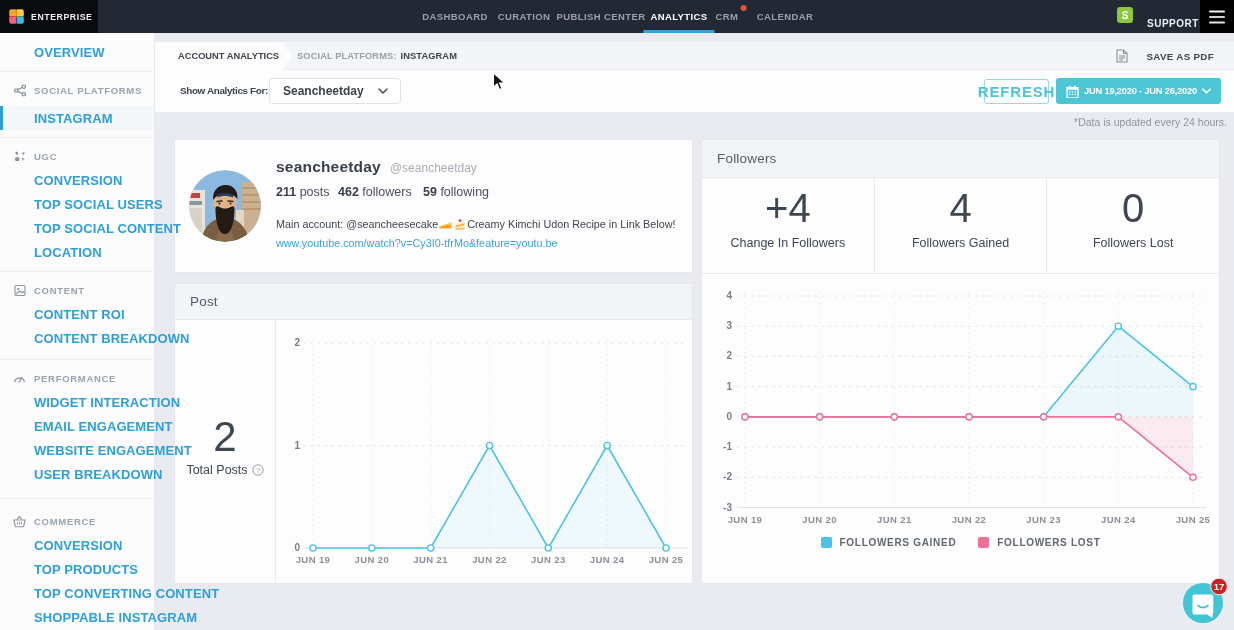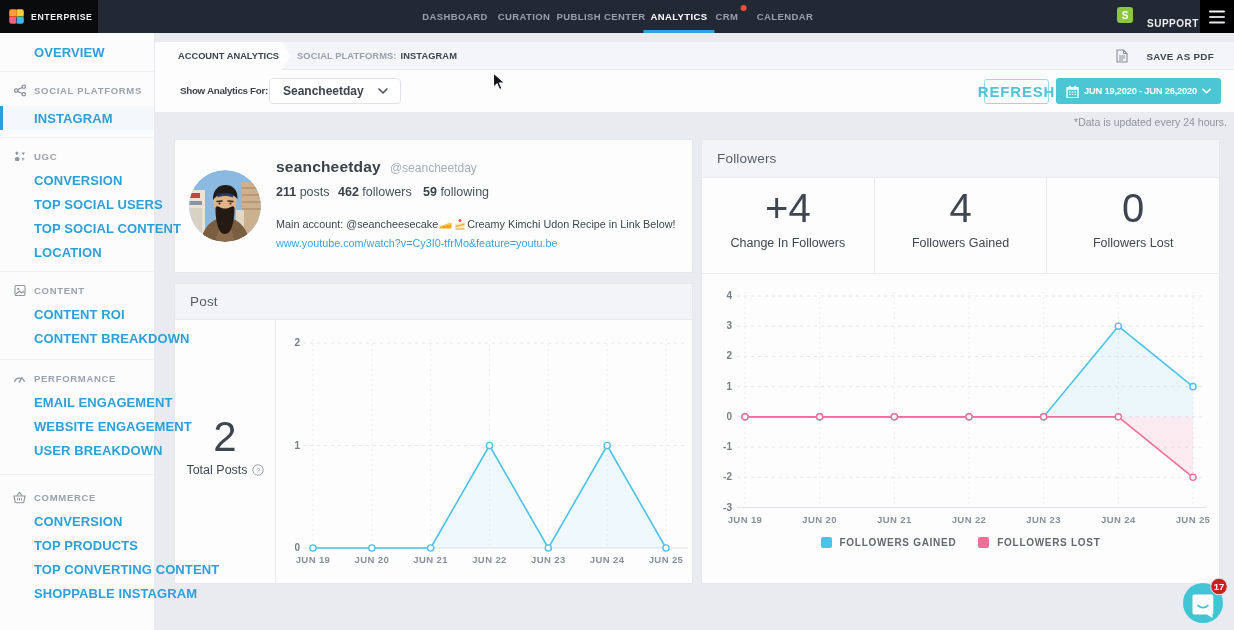--- a/index.html
+++ b/index.html
@@ -233,20 +233,21 @@
     <div class="side-header">
       <span class="sicon">
         <svg width="13" height="13" viewBox="0 0 13 13" fill="none" stroke="#8d949e" stroke-width="1.2">
           <path d="M1.5 10.5 a5.2 5.2 0 0 1 10 -0.01"></path>
           <path d="M6.5 10.2 L9.2 5.4" stroke-width="1.1"></path>
           <circle cx="6.5" cy="10.2" r="0.9" fill="#8d949e" stroke="none"></circle>
         </svg>
       </span>
       <span>PERFORMANCE</span>
     </div>
+    <div class="side-item">WIDGET INTERACTION</div>
     <div class="side-item">EMAIL ENGAGEMENT</div>
     <div class="side-item">WEBSITE ENGAGEMENT</div>
     <div class="side-item">USER BREAKDOWN</div>
   </div>
 
   <div class="side-section s5">
     <div class="side-header">
       <span class="sicon">
         <svg width="13" height="12" viewBox="0 0 13 12" fill="none" stroke="#8d949e" stroke-width="1.2">
           <path d="M1 4.5 h11 l-1.2 6 a1 1 0 0 1 -1 .8 h-6.6 a1 1 0 0 1 -1 -.8 Z"></path>

